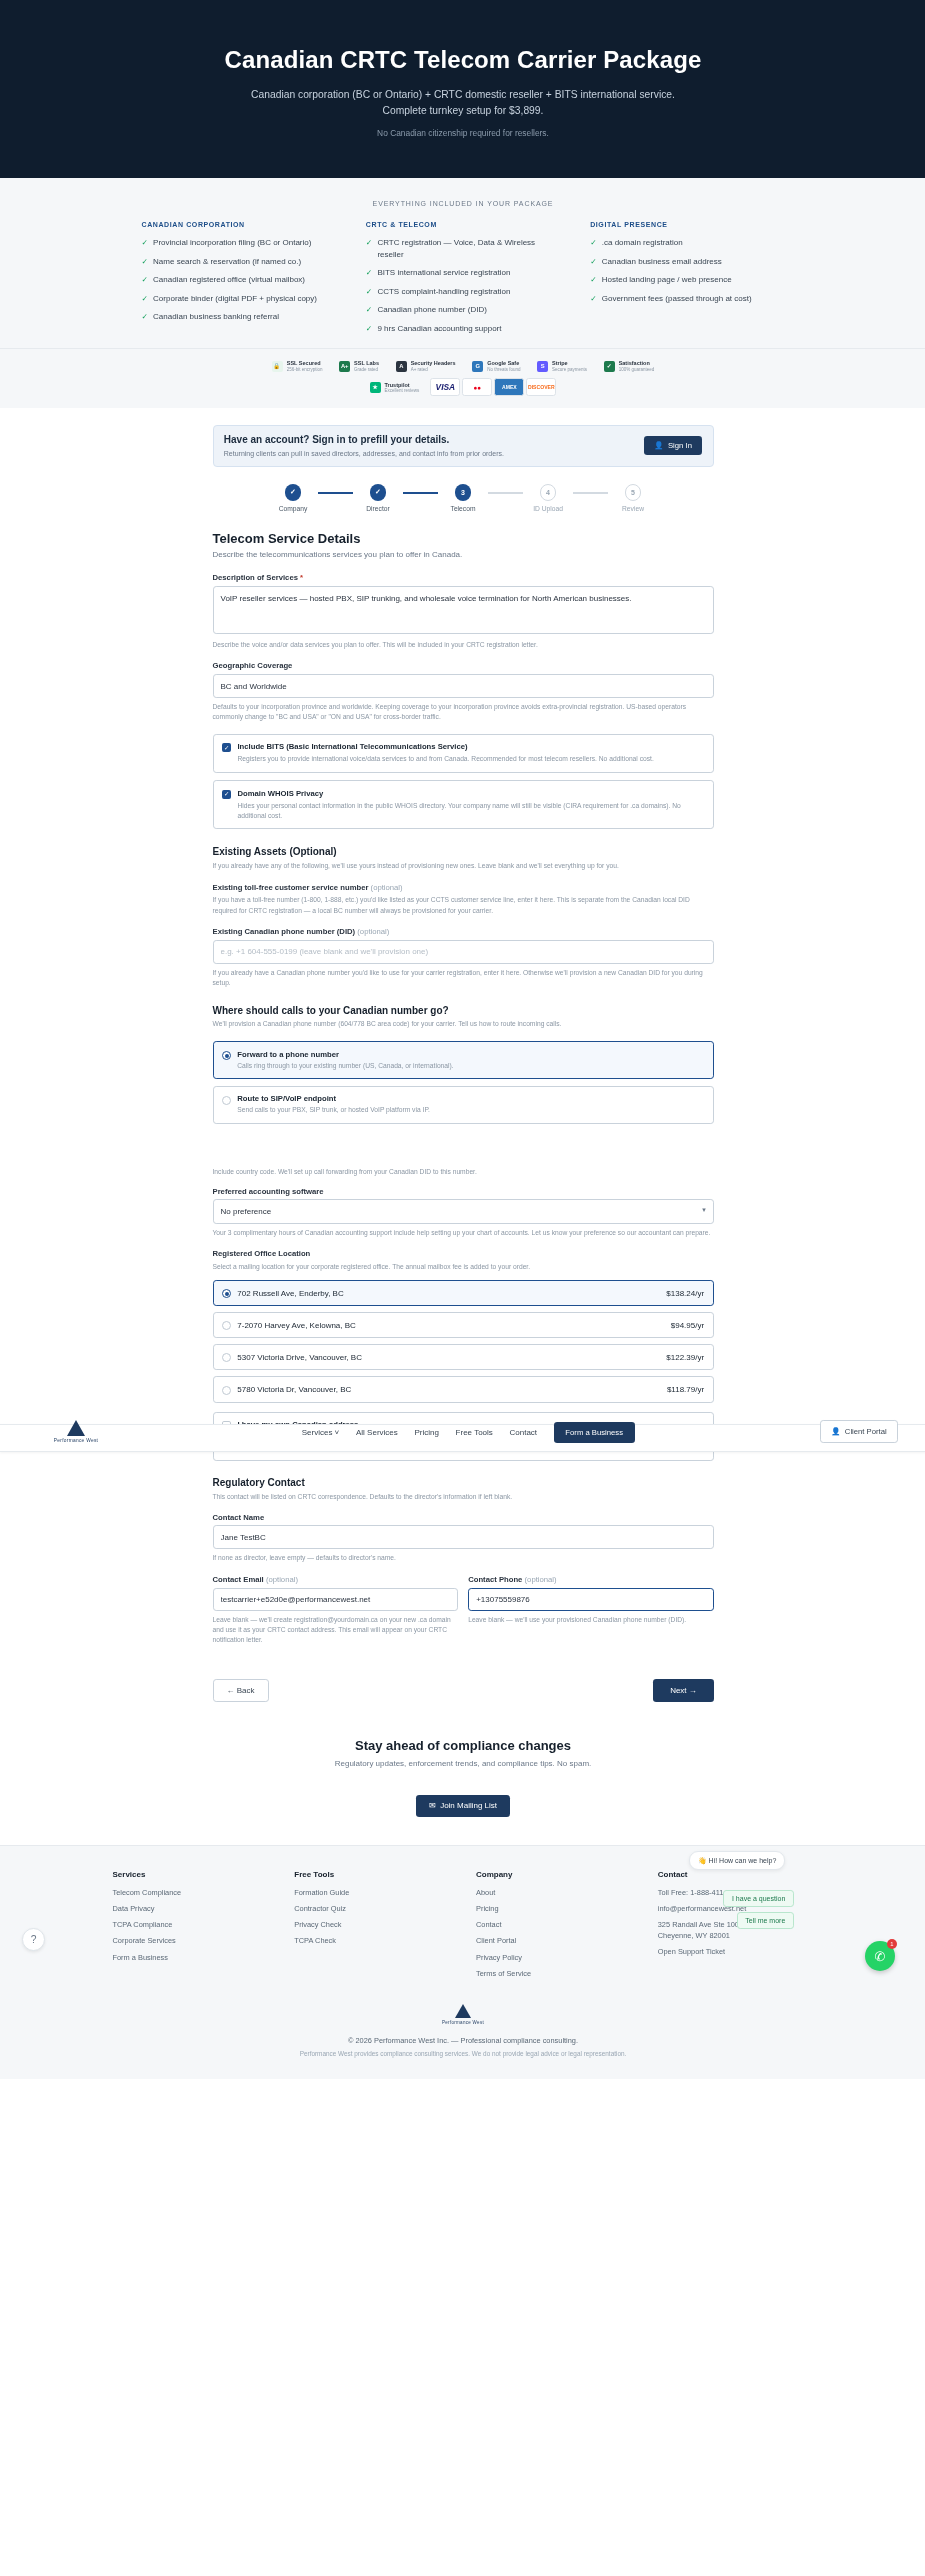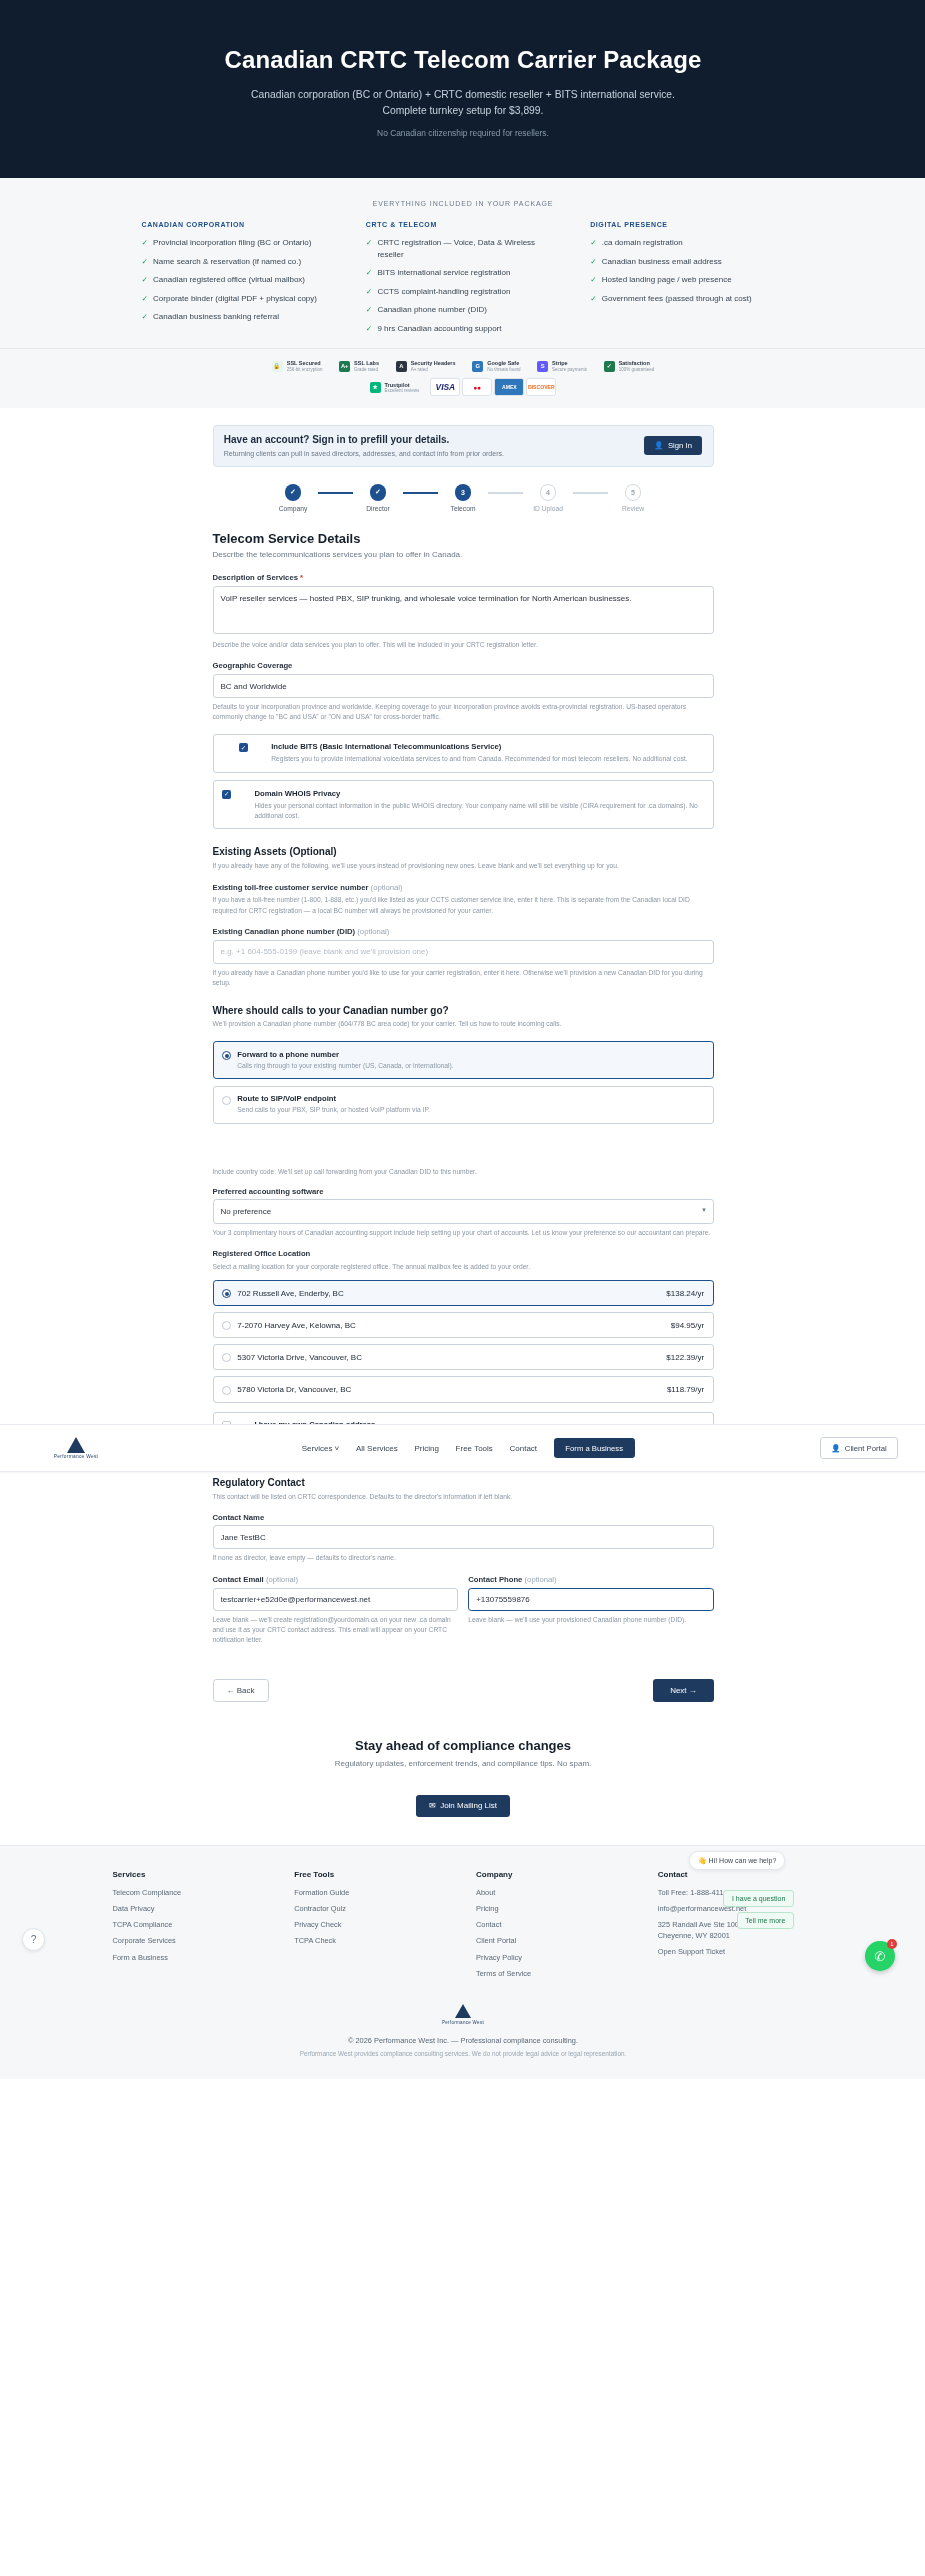--- a/index.html
+++ b/index.html
@@ -180,21 +180,21 @@
   textarea.inp { height:48px; resize:none; line-height:1.5; }
   input.inp::placeholder { color:#b4bdc6; }
   select.inp { height:24.4px; appearance:none; background-image:none; }
   .selwrap { position:relative; }
   .selwrap::after {
     content:"▾"; position:absolute; right:7.7px; top:6.4px; color:#6b7888; font-size:7px; pointer-events:none;
   }
 
   .checkbox-card {
     border:0.6px solid #c9d2db; border-radius:3.2px; padding:7.7px 8.4px;
-    display:flex; gap:23px; margin-bottom:7.7px;justify-content:center;
+    display:flex; gap:6px; margin-bottom:7.7px;
   }
   .cb {
     width:9.6px;height:9.6px;border-radius:1.9px;background:#1e4f8f;
     display:flex;align-items:center;justify-content:center;color:#fff;font-size:6.4px;
     flex:0 0 9.6px; margin-top:0.6px;
   }
   .cb.off { background:#fff; border:0.6px solid #c1cad3; }
   .checkbox-card b { font-size:7.7px; display:block; margin-bottom:2.6px; color:#1a2531;}
   .checkbox-card p { margin:0; font-size:6.7px; color:#8b97a4; line-height:1.5; }
 
@@ -232,22 +232,22 @@
     padding:5.8px 13px; font-size:8px; color:#3a4653; cursor:pointer;
   }
   .btn-next {
     background:#1e3a5f; border:none; border-radius:3.2px; color:#fff;
     padding:5.8px 16.7px; font-size:8px; cursor:pointer;
   }
 
   
   .navbar {
     position:absolute; left:0; right:0; top:1424px;
-    height:48px; background:#fff; border-top:0.6px solid #e6eaee; border-bottom:0.6px solid #e6eaee;
-    display:flex; align-items:center; padding:16px 28px; z-index:20;
+    height:28px; background:#fff; border-top:0.6px solid #e6eaee; border-bottom:0.6px solid #e6eaee;
+    display:flex; align-items:flex-end; padding:8px 28px; z-index:20;
     box-shadow:0 0.6px 2.6px rgba(0,0,0,.05);
   }
   .logo { display:flex; flex-direction:column; align-items:center; width:96px;}
   .logo .mark {
     width:0;height:0;border-left:9.6px solid transparent;border-right:9.6px solid transparent;
     border-bottom:16.7px solid #1e3a5f;
   }
   .logo .lt { font-size:4.8px; color:#1e3a5f; margin-top:1.9px; letter-spacing:0.3px;}
   .navlinks { flex:1; display:flex; align-items:center; justify-content:center; gap:16.7px; font-size:8px; color:#3a4653; }
   .navlinks a { text-decoration:none; color:#3a4653; }

